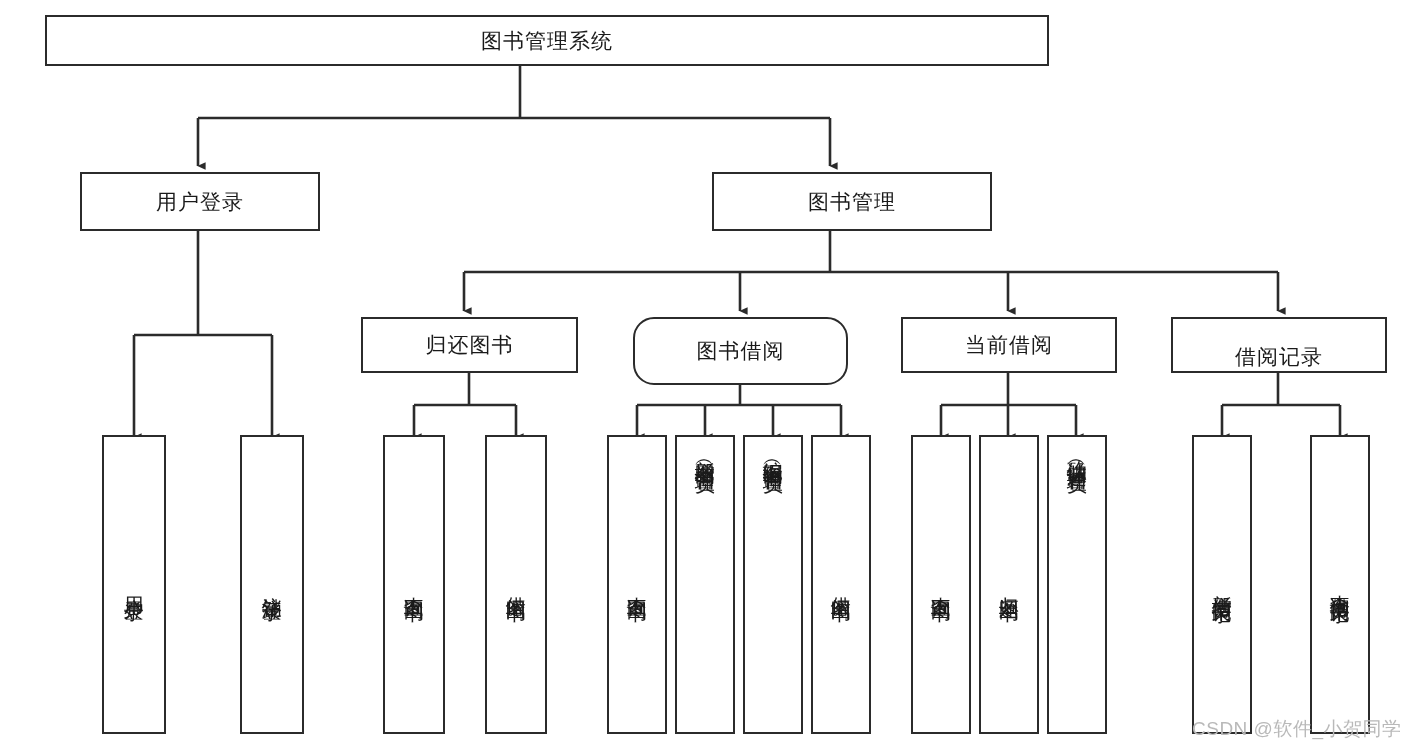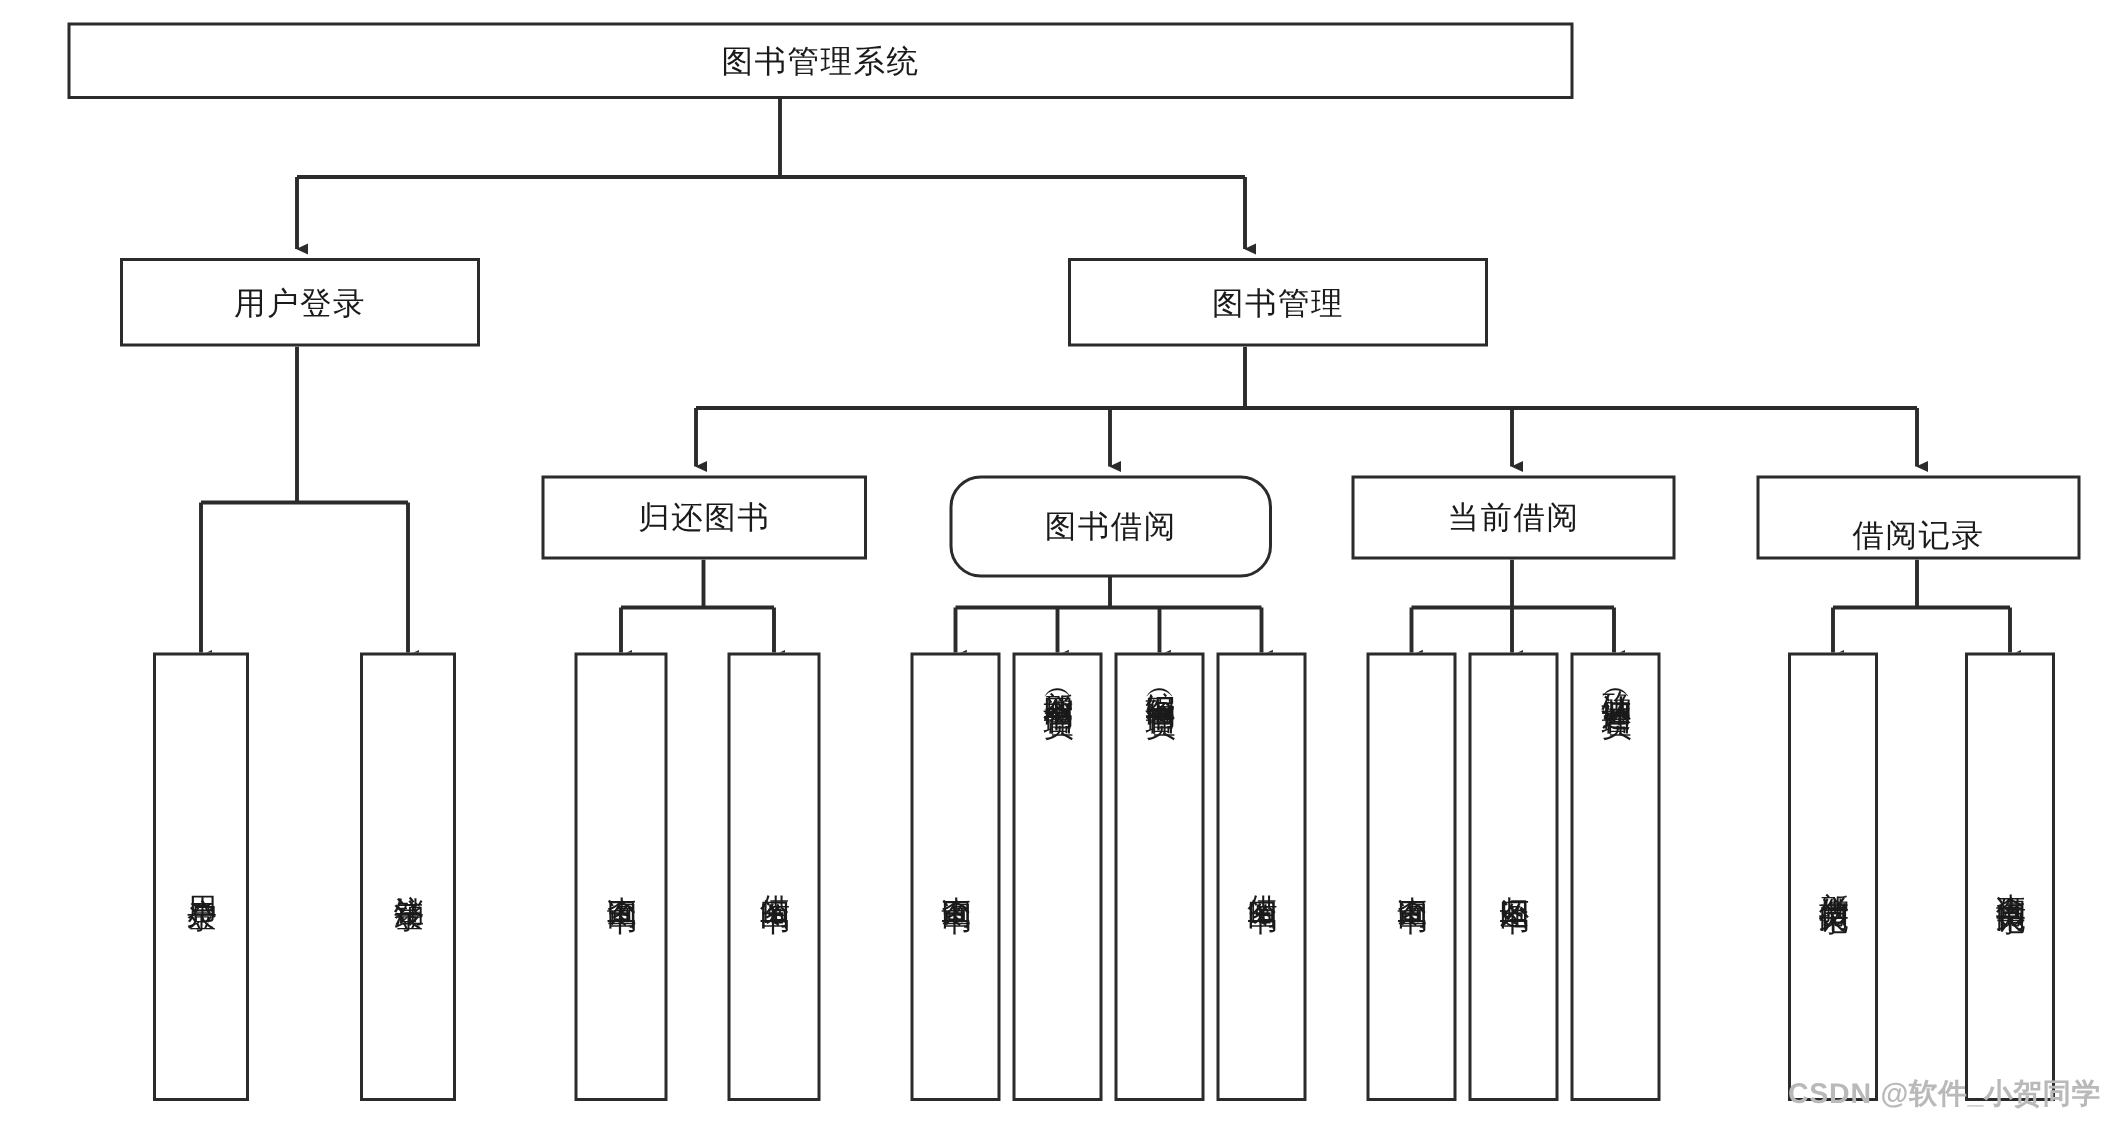--- a/index.html
+++ b/index.html
@@ -195,15 +195,15 @@
   </div>
 
   <div class="node vertical center-text" style="left:1192px; top:435px; width:60px; height:299px;">
     <span class="vlabel">新增借阅记录</span>
   </div>
 
   <div class="node vertical center-text" style="left:1310px; top:435px; width:60px; height:299px;">
     <span class="vlabel">查询借阅记录</span>
   </div>
 
-  <div class="watermark" style="left:1192px; top:716px;font-weight:bold;">CSDN @软件_小贺同学</div>
+  <div class="watermark" style="left:1192px; top:716px;">CSDN @软件_小贺同学</div>
 
 </div>
 
 </body></html>

